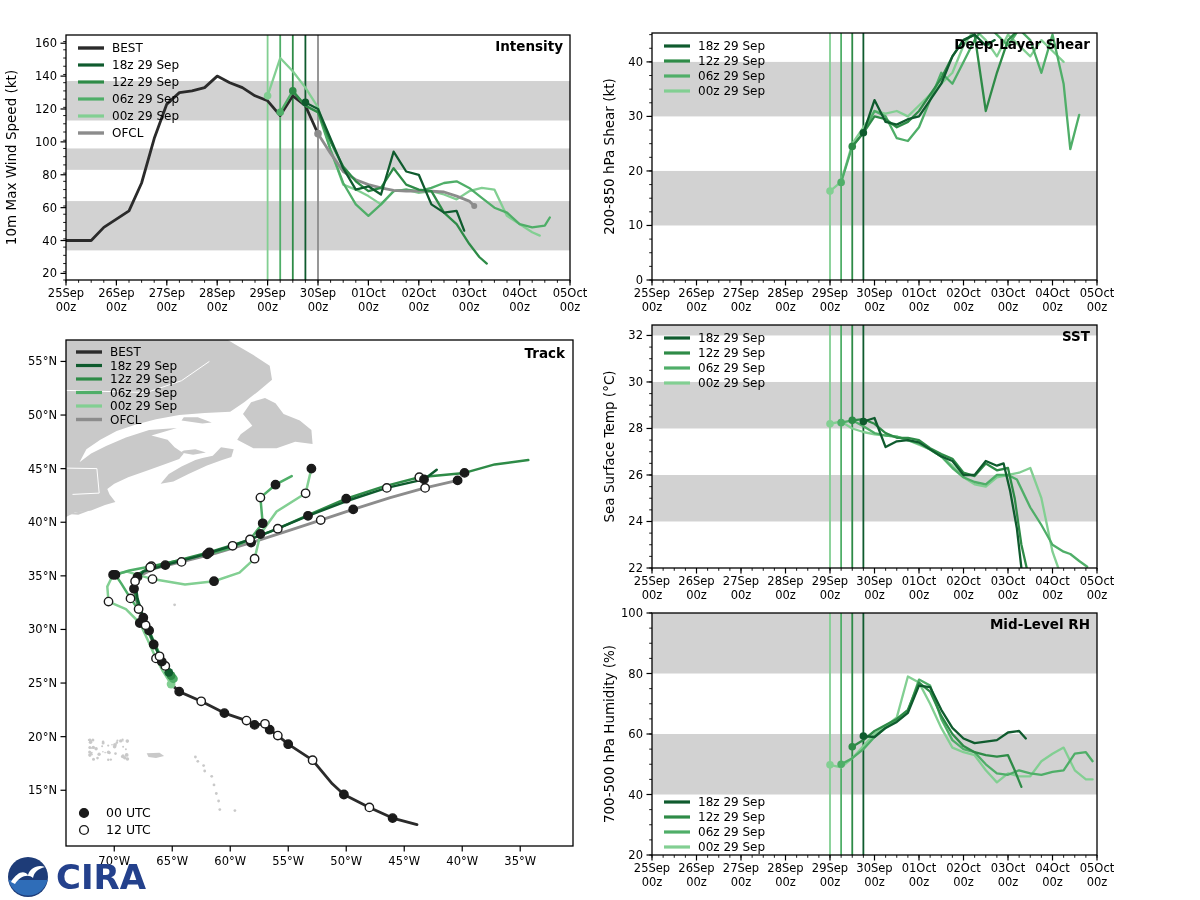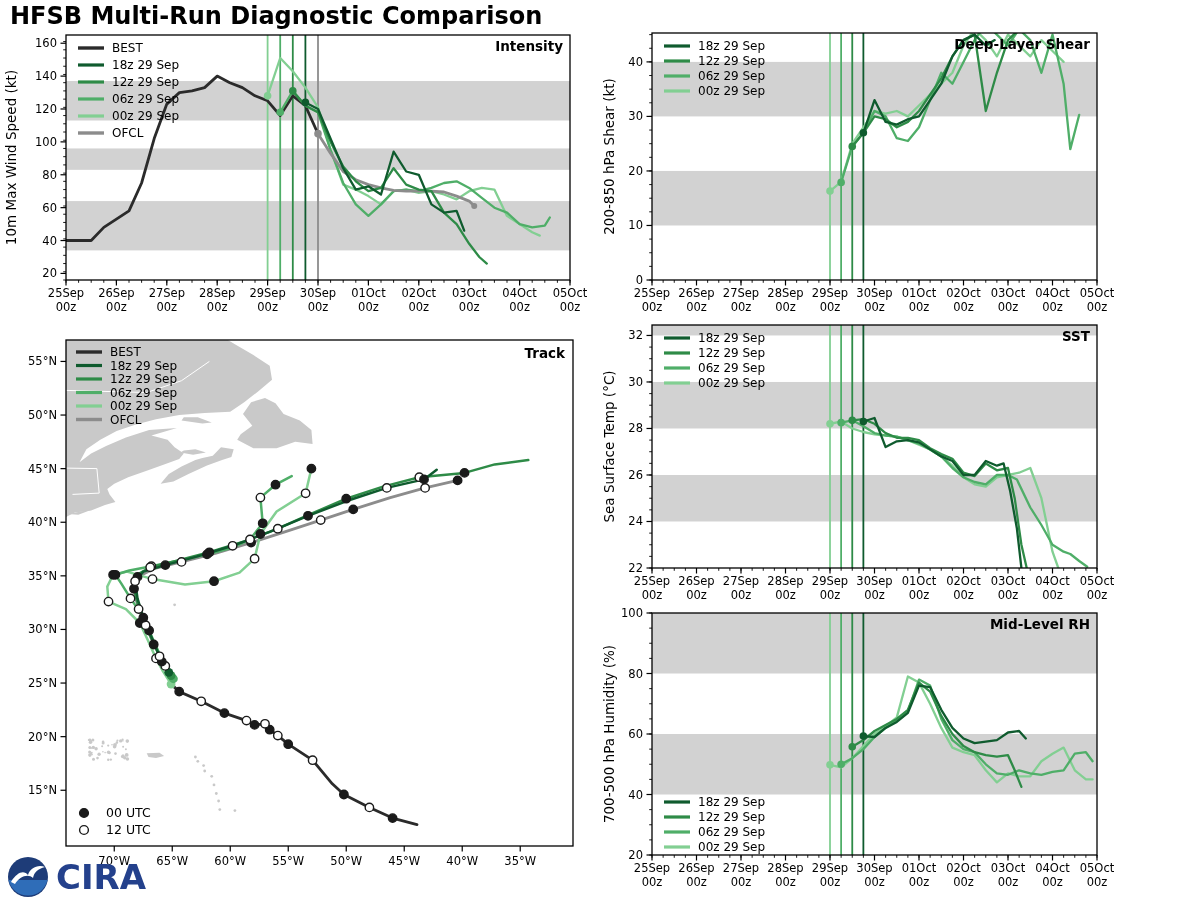--- a/index.html
+++ b/index.html
@@ -9,21 +9,20 @@
   #main-title{position:absolute;left:10px;top:2px;font-size:24px;font-weight:bold;color:#000;}
   #storm-title{position:absolute;right:22px;top:4px;font-size:22px;font-weight:bold;color:#000;}
   #logo{position:absolute;left:6px;top:854px;height:46px;display:flex;align-items:center;gap:6px;}
   #logo .org{font-size:34px;font-weight:bold;color:#24418c;letter-spacing:0px;line-height:1;}
   svg text{font-family:"DejaVu Sans",sans-serif;}
 </style>
 </head>
 <body>
 
 <div id="page">
-  <div id="main-title">HFSB Multi-Run Diagnostic Comparison</div>
 
   <svg id="svg-intensity" class="panel-svg" style="left:0;top:0" width="600" height="330">
       <g>
         <rect x="66" y="201.0738255033557" width="504" height="49.32885906040269" fill="#d2d2d2"></rect>
         <rect x="66" y="148.45637583892616" width="504" height="21.37583892617451" fill="#d2d2d2"></rect>
         <rect x="66" y="81.04026845637583" width="504" height="39.46308724832218" fill="#d2d2d2"></rect>
         <line x1="267.6" y1="35" x2="267.6" y2="280" stroke="#82cf92" stroke-width="1.8"></line>
         <line x1="280.2" y1="35" x2="280.2" y2="280" stroke="#4fae68" stroke-width="1.8"></line>
         <line x1="292.8" y1="35" x2="292.8" y2="280" stroke="#2e8b47" stroke-width="1.8"></line>
         <line x1="305.4" y1="35" x2="305.4" y2="280" stroke="#0f5b2e" stroke-width="1.8"></line>

